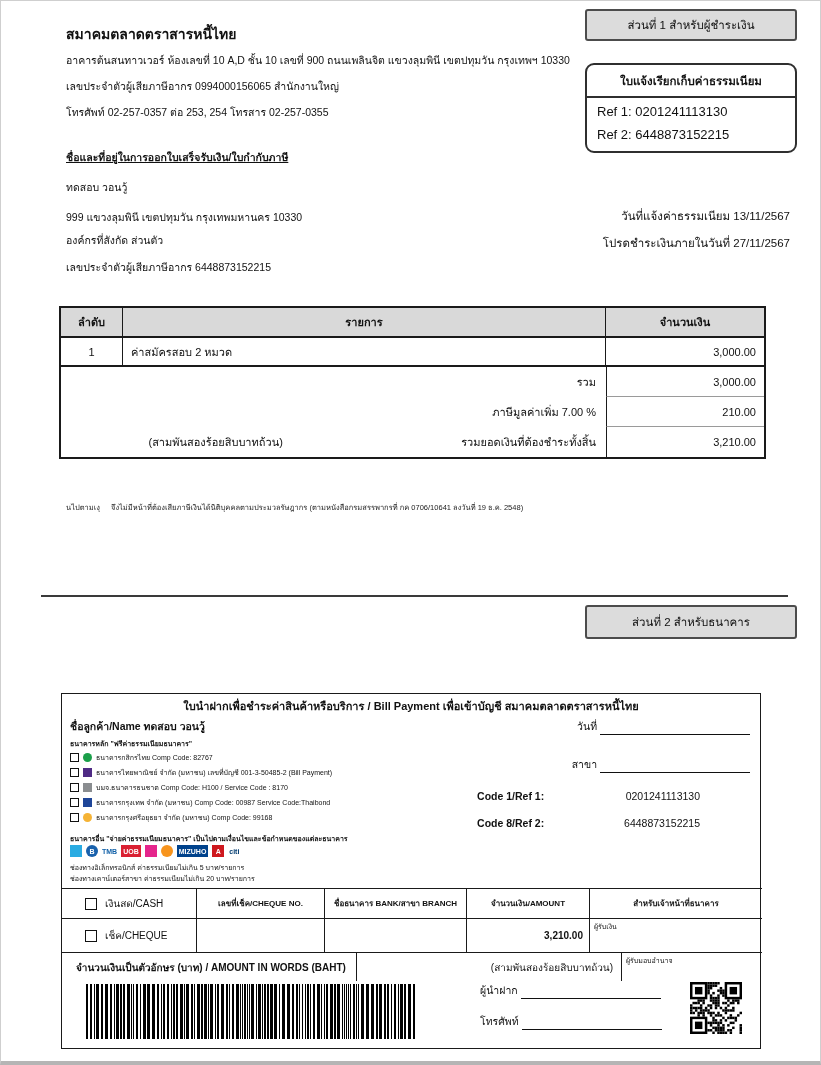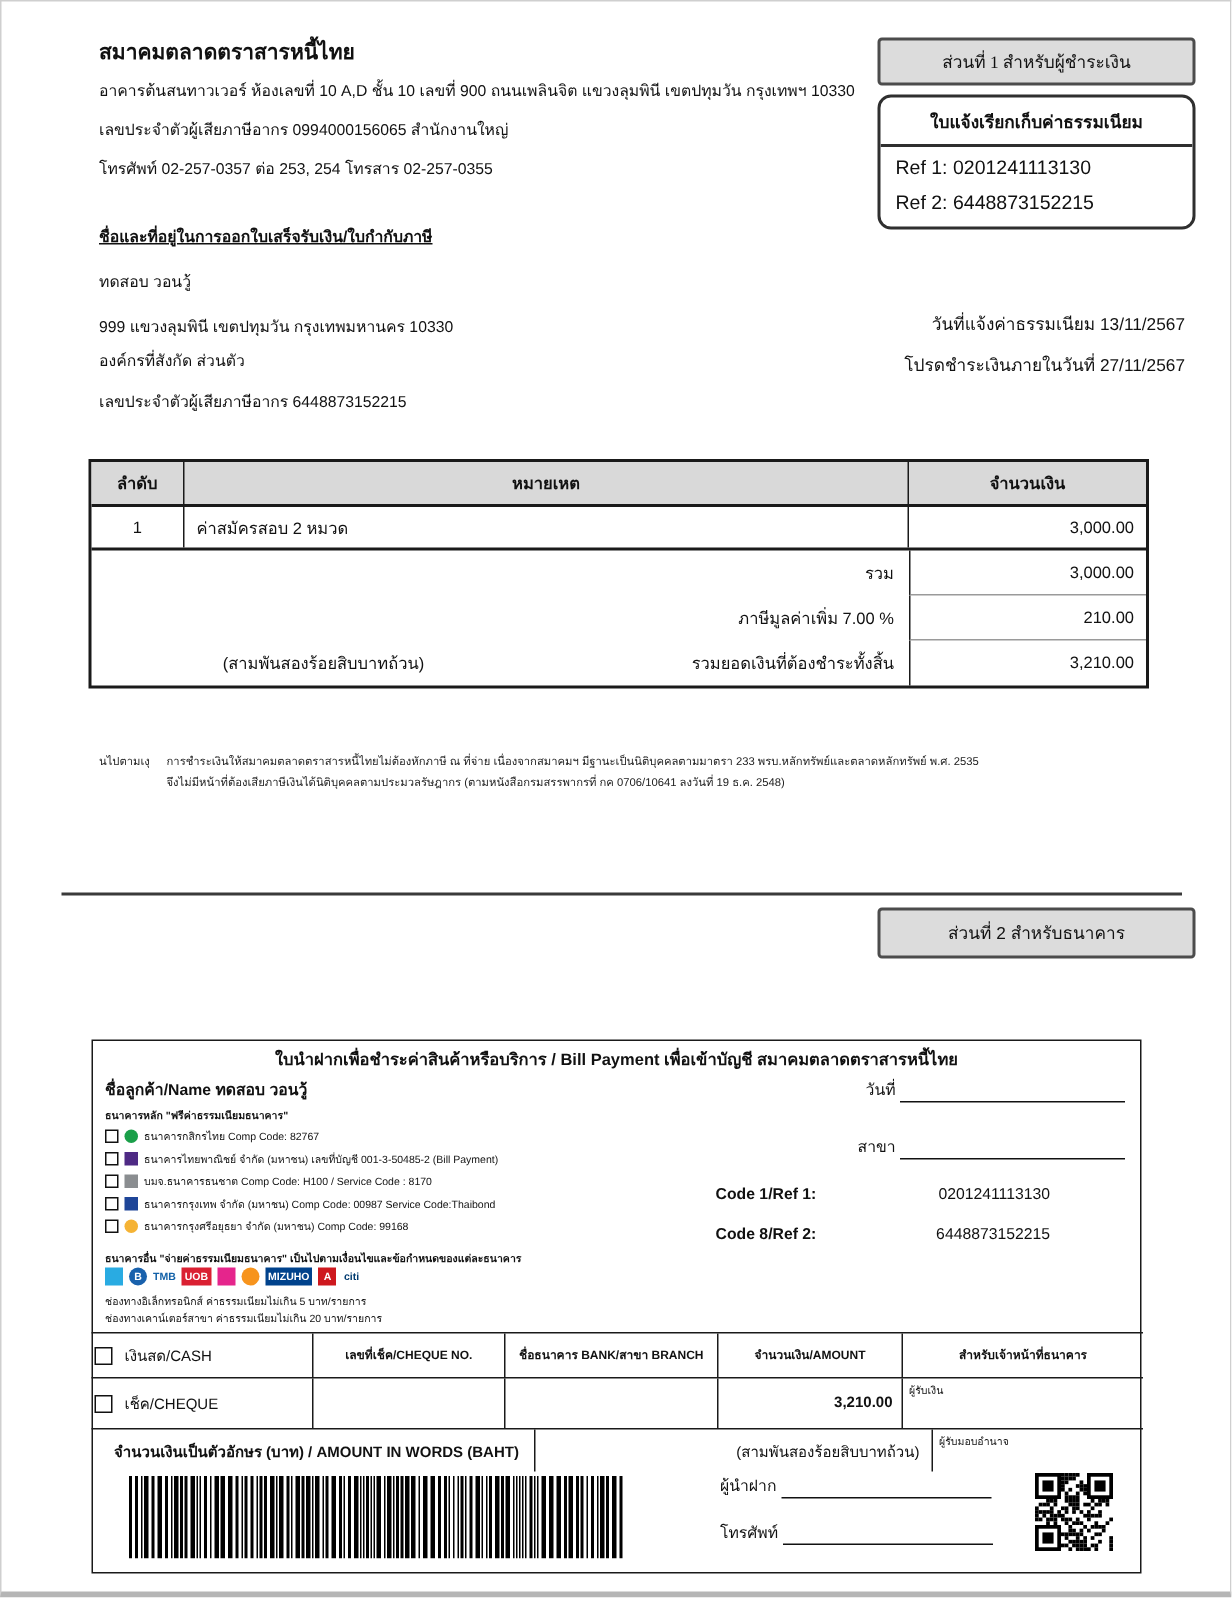--- a/index.html
+++ b/index.html
@@ -8,21 +8,21 @@
           border:1px solid #cfcfcf; border-bottom:4px solid #b5b5b5; overflow:hidden; }
 
   
   .org-name { position:absolute; left:65px; top:22px; font-size:14px; font-weight:bold; }
   .hline { position:absolute; left:65px; font-size:10.5px; }
   .h1 { top:51px; } .h2 { top:77px; } .h3 { top:103px; }
 
   .part-badge { position:absolute; width:212px; height:32px; background:#dcdcdc;
                 border:2px solid #4c4c4c; border-radius:3px; display:flex; align-items:center;
                 justify-content:center; font-size:11.5px; }
-  .part1 { left:584px; top:24px;font-family:Liberation Serif, serif; }
+  .part1 { left:584px; top:8px; }
   .part2 { left:584px; top:604px; height:34px; }
 
   .ref-box { position:absolute; left:584px; top:62px; width:212px; border:2px solid #2f2f2f;
              border-radius:9px; background:#fff; overflow:hidden; }
   .ref-box .rb-title { font-size:11.5px; font-weight:bold; text-align:center; padding:7px 4px 6px;
              border-bottom:2px solid #2f2f2f; }
   .ref-box .rb-line { font-size:13px; padding:6px 10px 2px; }
   .ref-box .rb-line.last { padding-bottom:9px; }
 
   
@@ -81,21 +81,21 @@
           font-size:7px; font-weight:bold; padding:0 2px; }
   .fee1 { position:absolute; top:168px; left:8px; font-size:7px; }
   .fee2 { position:absolute; top:179px; left:8px; font-size:7px; }
 
   
   .pay-table { position:absolute; top:194px; left:-1px; width:701px; border-top:1.5px solid #1a1a1a; font-size:10px; }
   .pt-row { display:flex; border-bottom:1.5px solid #1a1a1a; }
   .pt-r1 { height:30px; } .pt-r2 { height:34px; } .pt-r3 { height:28px; border-bottom:none; }
   .pt-cell { border-right:1.5px solid #1a1a1a; display:flex; align-items:center; }
   .pt-cell:last-child { border-right:none; }
-  .pc1 { width:148px; padding-left:2px; gap:8px; }
+  .pc1 { width:136px; padding-left:24px; gap:8px; }
   .pc2 { width:128px; justify-content:center; font-size:8px; font-weight:600; }
   .pc3 { width:142px; justify-content:center; font-size:8px; font-weight:600; }
   .pc4 { width:123px; justify-content:center; font-size:8px; font-weight:600; }
   .pc5 { flex:1; font-size:8px; font-weight:600; justify-content:center; }
   .pt-amt { justify-content:flex-end; padding-right:6px; font-size:10px; font-weight:600; }
   .pt-tag { align-items:flex-start !important; padding:2px 0 0 4px; font-size:7px; font-weight:normal; justify-content:flex-start !important; }
   .cb2 { width:12px; height:12px; border:1.5px solid #111; background:#fff; flex-shrink:0; }
   .pcw1 { width:296px; padding-left:15px; font-size:10px; font-weight:600;text-align:right; }
   .pcw2 { width:265px; justify-content:flex-end; padding-right:8px; font-size:10px; }
 
@@ -128,21 +128,21 @@
   <div class="pline p2">999 แขวงลุมพินี เขตปทุมวัน กรุงเทพมหานคร 10330</div>
   <div class="pline p3">องค์กรที่สังกัด ส่วนตัว</div>
   <div class="pline p4">เลขประจำตัวผู้เสียภาษีอากร 6448873152215</div>
 
   <div class="dline d1">วันที่แจ้งค่าธรรมเนียม 13/11/2567</div>
   <div class="dline d2">โปรดชำระเงินภายในวันที่ 27/11/2567</div>
 
   <div class="items-table">
     <div class="it-head">
       <div class="c-no">ลำดับ</div>
-      <div class="c-desc">หมายเหต</div>
+      <div class="c-desc">รายการ</div>
       <div class="c-amt">จำนวนเงิน</div>
     </div>
     <div class="it-row">
       <div class="c-no">1</div>
       <div class="c-desc">ค่าสมัครสอบ 2 หมวด</div>
       <div class="c-amt">3,000.00</div>
     </div>
     <div class="it-sum">
       <div class="sum-row">
         <div class="sum-words"></div>
@@ -158,21 +158,20 @@
         <div class="sum-words">(สามพันสองร้อยสิบบาทถ้วน)</div>
         <div class="sum-label">รวมยอดเงินที่ต้องชำระทั้งสิ้น</div>
         <div class="sum-amt">3,210.00</div>
       </div>
     </div>
   </div>
 
   <div class="note">
     <div class="note-label">นไปตามเงุ</div>
     <div>
-      <div>การชำระเงินให้สมาคมตลาดตราสารหนี้ไทยไม่ต้องหักภาษี ณ ที่จ่าย เนื่องจากสมาคมฯ มีฐานะเป็นนิติบุคคลตามมาตรา 233 พรบ.หลักทรัพย์และตลาดหลักทรัพย์ พ.ศ. 2535</div>
       <div>จึงไม่มีหน้าที่ต้องเสียภาษีเงินได้นิติบุคคลตามประมวลรัษฎากร (ตามหนังสือกรมสรรพากรที่ กค 0706/10641 ลงวันที่ 19 ธ.ค. 2548)</div>
     </div>
   </div>
 
   <div class="tear-line"></div>
   <div class="part-badge part2">ส่วนที่ 2 สำหรับธนาคาร</div>
 
   <div class="bp-box">
     <div class="bp-title">ใบนำฝากเพื่อชำระค่าสินค้าหรือบริการ / Bill Payment เพื่อเข้าบัญชี สมาคมตลาดตราสารหนี้ไทย</div>
 

